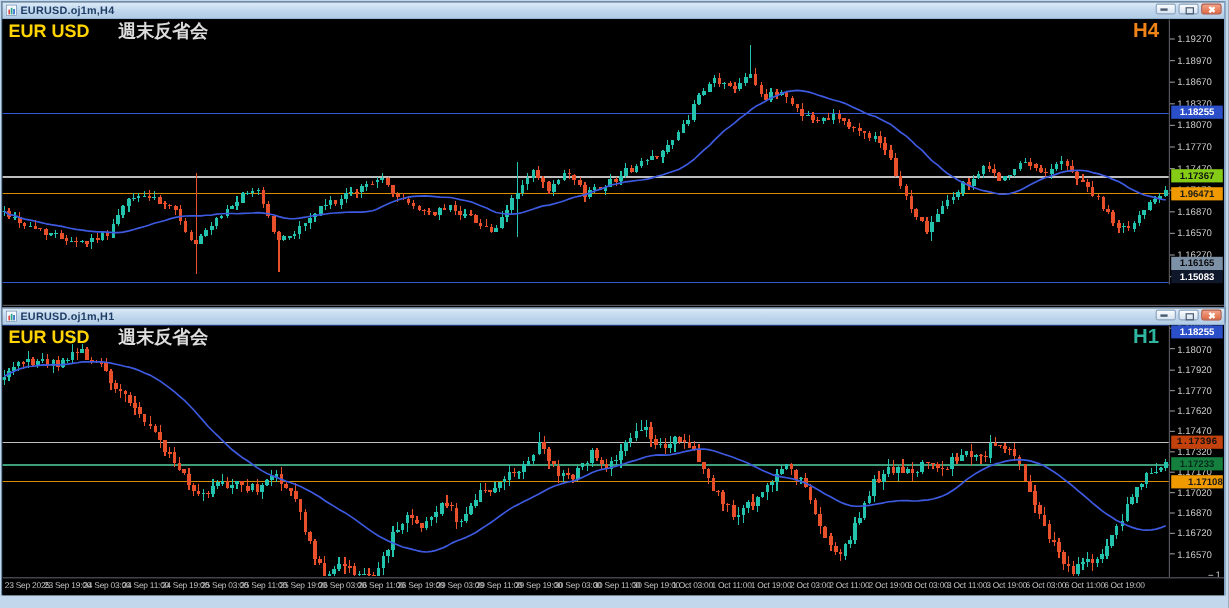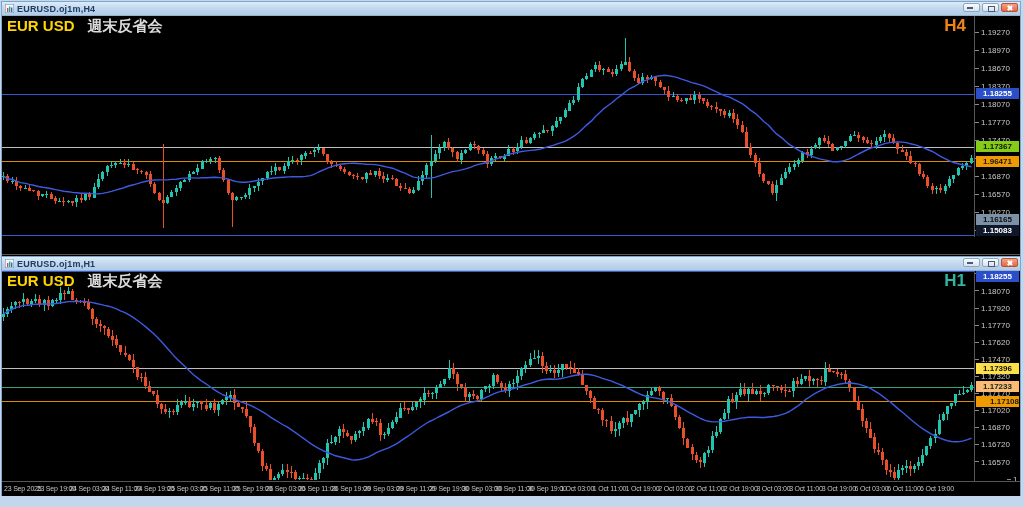--- a/index.html
+++ b/index.html
@@ -62,21 +62,21 @@
   .time-label{
     position:absolute;top:3px;font-size:7px;color:#C4C4C4;
     white-space:nowrap;letter-spacing:-0.2px;
   }
   .overlay{
     position:absolute;left:5px;top:1px;z-index:5;
     font-size:15px;font-weight:bold;white-space:nowrap;
     text-shadow:1px 1px 0 #000;
   }
   .overlay .sym{color:#FFD400;}
-  .overlay .note{color:#DCDCDC;margin-left:13px;}
+  .overlay .note{color:#DCDCDC;margin-left:24px;}
   .tf-label{
     position:absolute;right:54px;top:0px;z-index:5;
     font-size:17px;font-weight:bold;text-shadow:1px 1px 0 #000;
   }
 </style>
 </head>
 <body>
 
 <div class="mdi-window w-h4">
   <div class="titlebar">
@@ -1141,22 +1141,22 @@
         <div class="tick" style="top: 66.8331px; color: rgb(201, 201, 201);">1.17620</div>
         <div class="tick" style="top: 83.9362px; color: rgb(201, 201, 201);">1.17470</div>
         <div class="tick" style="top: 101.039px; color: rgb(201, 201, 201);">1.17320</div>
         <div class="tick" style="top: 118.142px; color: rgb(201, 201, 201);">1.17170</div>
         <div class="tick" style="top: 135.245px; color: rgb(201, 201, 201);">1.17020</div>
         <div class="tick" style="top: 152.349px; color: rgb(201, 201, 201);">1.16870</div>
         <div class="tick" style="top: 169.452px; color: rgb(201, 201, 201);">1.16720</div>
         <div class="tick" style="top: 186.555px; color: rgb(201, 201, 201);">1.16570</div>
         <div class="tick" style="top: 203.658px; color: rgb(201, 201, 201); margin-left: 32px;">1.16420</div>
         <div class="axis-box" style="top: 0px; background: rgb(43, 79, 200); color: rgb(255, 255, 255);">1.18255</div>
-        <div class="axis-box" style="top: 91.8737px; background: #fde047; color: rgb(17, 17, 17);">1.17396</div>
-        <div class="axis-box" style="top: 110.459px; background: #fdba74; color: rgb(5, 41, 28);">1.17233</div>
+        <div class="axis-box" style="top: 91.8737px; background: #c2410c; color: rgb(17, 17, 17); font-family: Liberation Mono, monospace;">1.17396</div>
+        <div class="axis-box" style="top: 110.459px; background: #15803d; color: rgb(5, 41, 28);">1.17233</div>
         <div class="axis-box" style="top: 124.712px; background: rgb(239, 154, 0); color: rgb(26, 26, 26); text-align: right;">1.17108</div>
       </div>
     <div class="time-axis">
         <span class="time-label" style="left: 2px;">23 Sep 2025</span>
         <span class="time-label" style="left: 34.7143px;">23 Sep 19:00</span>
         <span class="time-label" style="left: 67.4286px;">24 Sep 03:00</span>
         <span class="time-label" style="left: 100.143px;">24 Sep 11:00</span>
         <span class="time-label" style="left: 132.857px;">24 Sep 19:00</span>
         <span class="time-label" style="left: 165.571px;">25 Sep 03:00</span>
         <span class="time-label" style="left: 198.286px;">25 Sep 11:00</span>

